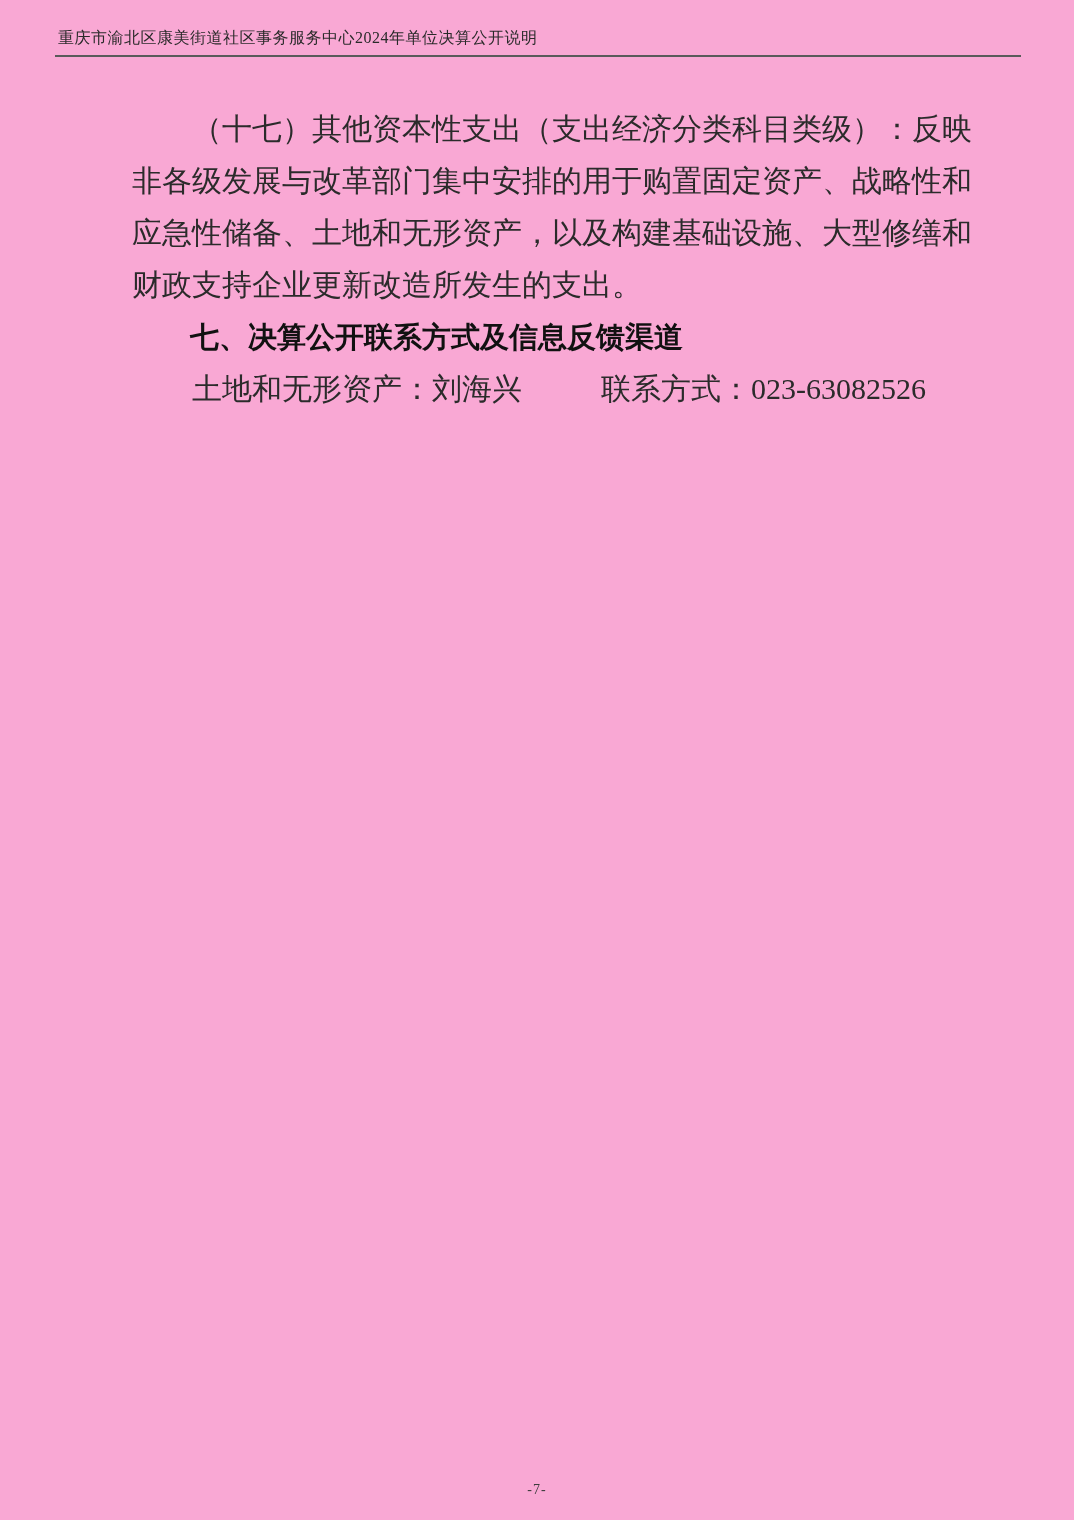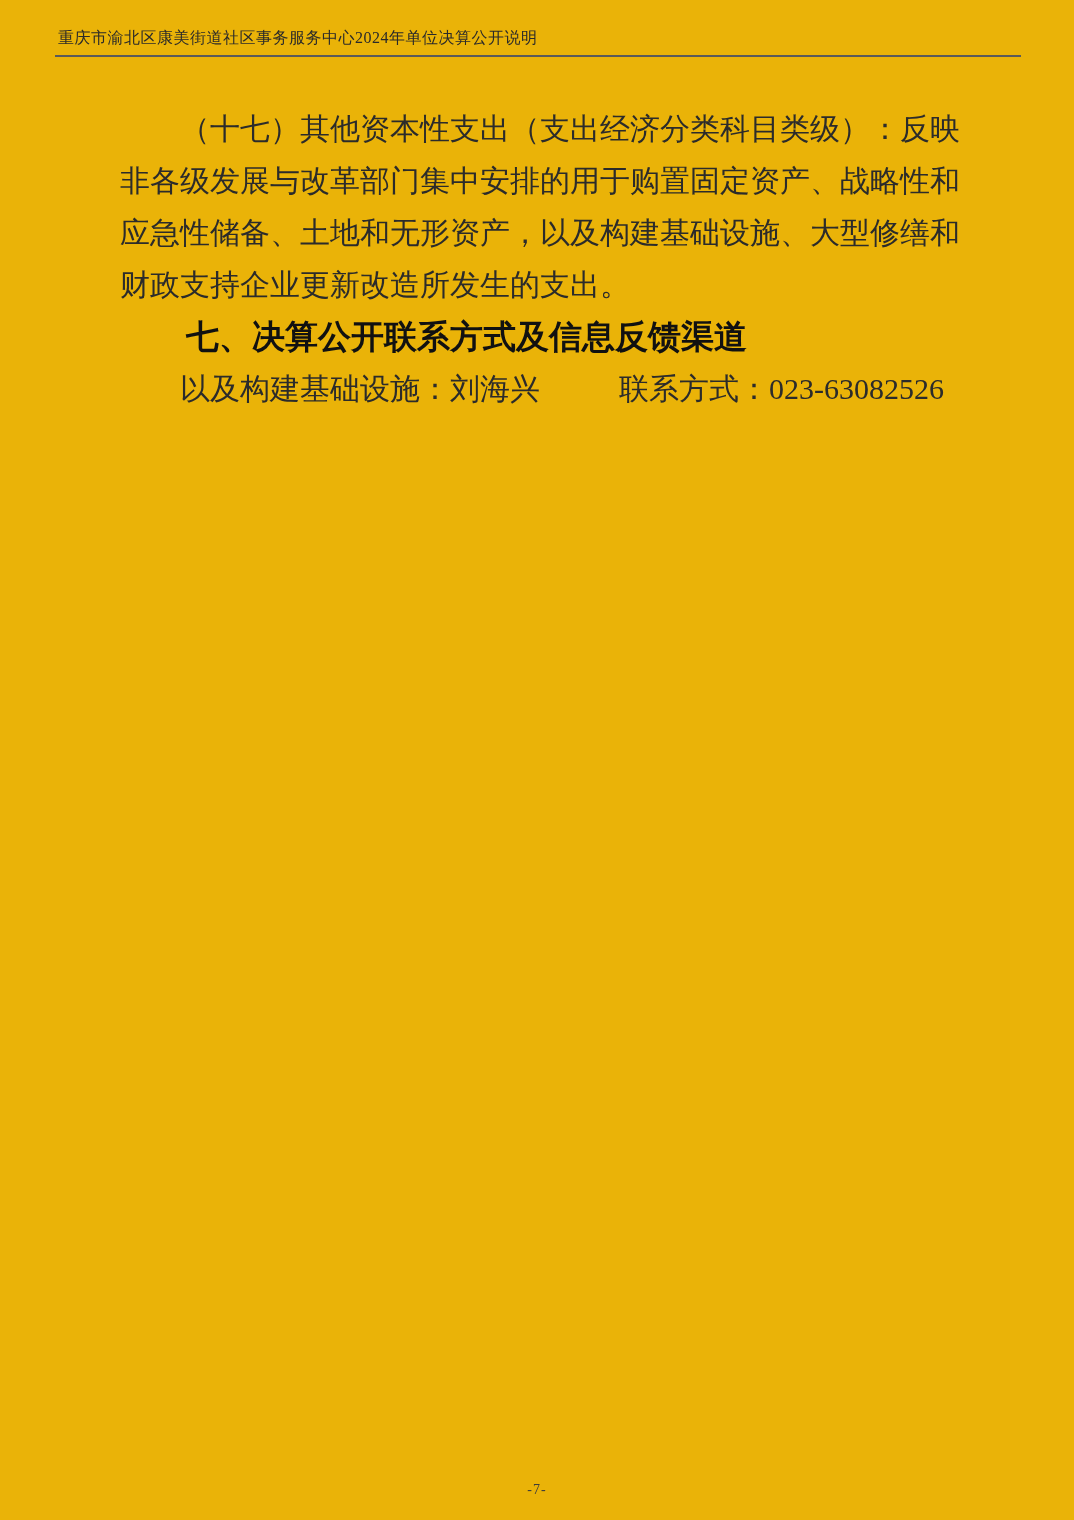--- a/index.html
+++ b/index.html
@@ -3,21 +3,21 @@
 <meta charset="utf-8">
 <style>
   * { margin: 0; padding: 0; box-sizing: border-box; }
   html, body {
     background: #ffffff;
   }
   .page {
     position: relative;
     width: 1074px;
     height: 1520px;
-    background: #eab308;
+    background: #f9a8d4;
     overflow: hidden;
     font-family: "Liberation Serif", "DejaVu Serif", serif;
     color: #1f1f1f;
   }
 
   
   .doc-header {
     position: absolute;
     left: 55px;
     top: 28px;
@@ -34,38 +34,38 @@
   }
   .header-rule {
     width: 100%;
     height: 0;
     border-top: 2px solid #5a5a5a;
   }
 
   
   .doc-body {
     position: absolute;
-    left: 120px;
+    left: 132px;
     top: 103px;
     width: 840px;
     font-size: 30px;
     line-height: 52px;
   }
   .para {
     text-indent: 2em;
     text-align: justify;
     text-justify: inter-character;
     color: #2b2b2b;
     font-weight: 400;
   }
   .section-heading {
     text-indent: 2em;
     font-family: "Liberation Sans", "DejaVu Sans", sans-serif;
     font-weight: 700;
-    font-size: 33px;
+    font-size: 29px;
     line-height: 52px;
     color: #111111;
     white-space: nowrap;
   }
   .contact-line {
     line-height: 52px;
     white-space: nowrap;
     color: #2b2b2b;
   }
   .contact-person { margin-left: 2em; }
@@ -92,21 +92,21 @@
 
   <div class="doc-header">
     <span class="header-title">重庆市渝北区康美街道社区事务服务中心2024年单位决算公开说明</span>
     <div class="header-rule"></div>
   </div>
 
   <div class="doc-body">
     <p class="para">（十七）其他资本性支出（支出经济分类科目类级）：反映非各级发展与改革部门集中安排的用于购置固定资产、战略性和应急性储备、土地和无形资产，以及构建基础设施、大型修缮和财政支持企业更新改造所发生的支出。</p>
     <h2 class="section-heading">七、决算公开联系方式及信息反馈渠道</h2>
     <p class="contact-line">
-      <span class="contact-person">以及构建基础设施：刘海兴</span><span class="contact-method">联系方式：023-63082526</span>
+      <span class="contact-person">土地和无形资产：刘海兴</span><span class="contact-method">联系方式：023-63082526</span>
     </p>
   </div>
 
   <div class="doc-footer">
     <span class="page-number">-7-</span>
   </div>
 
 </div>
 
 </body></html>

